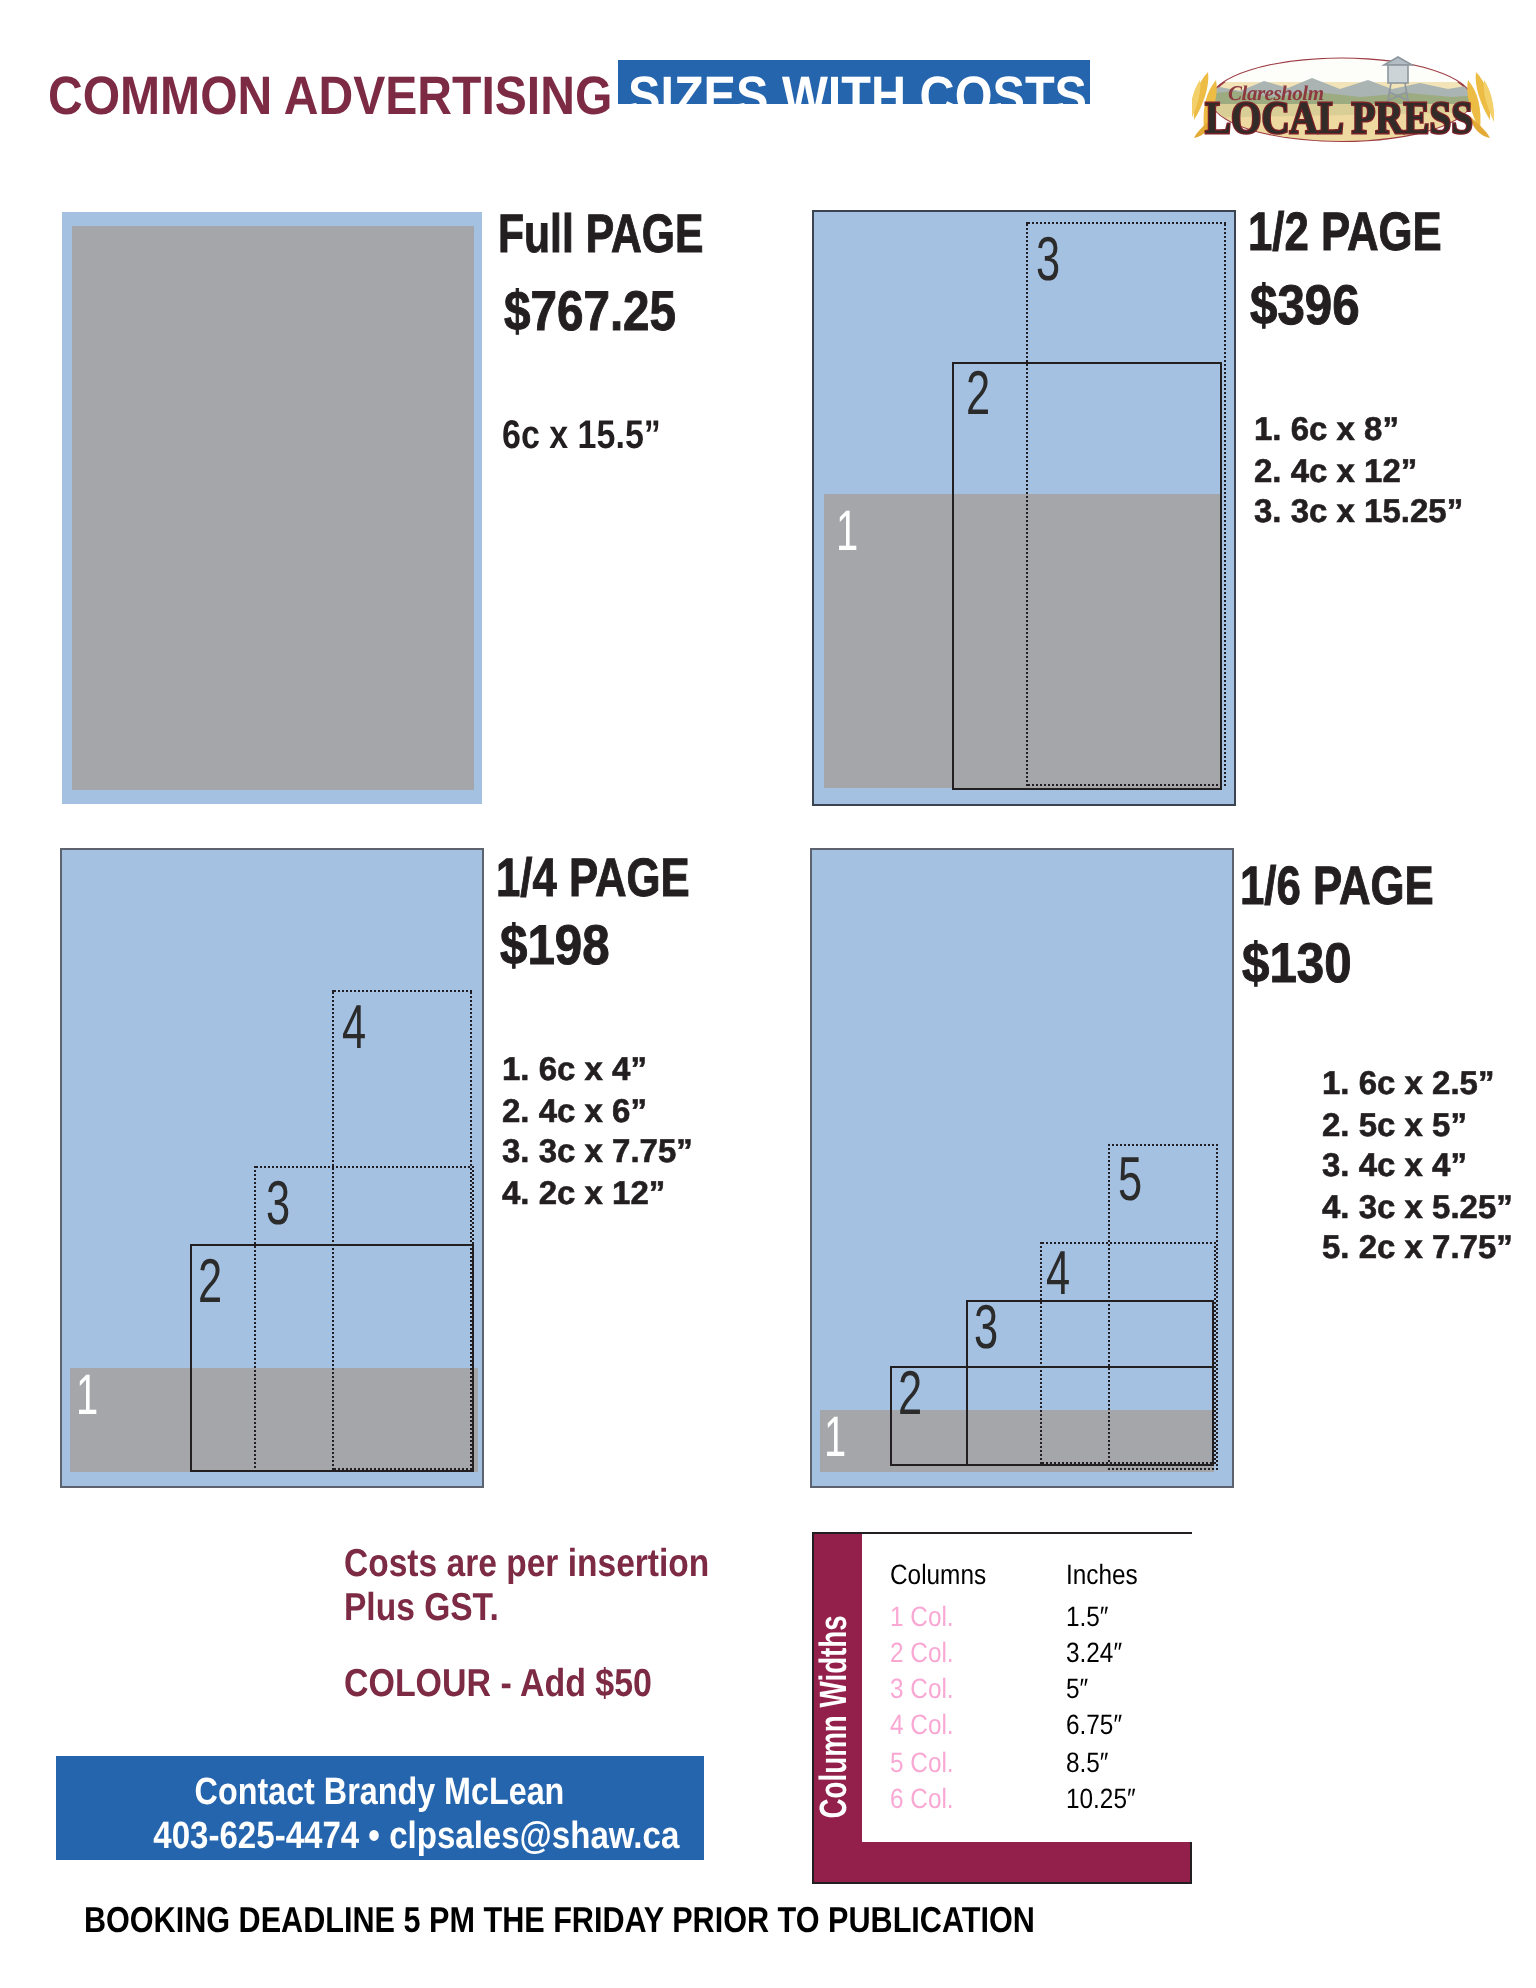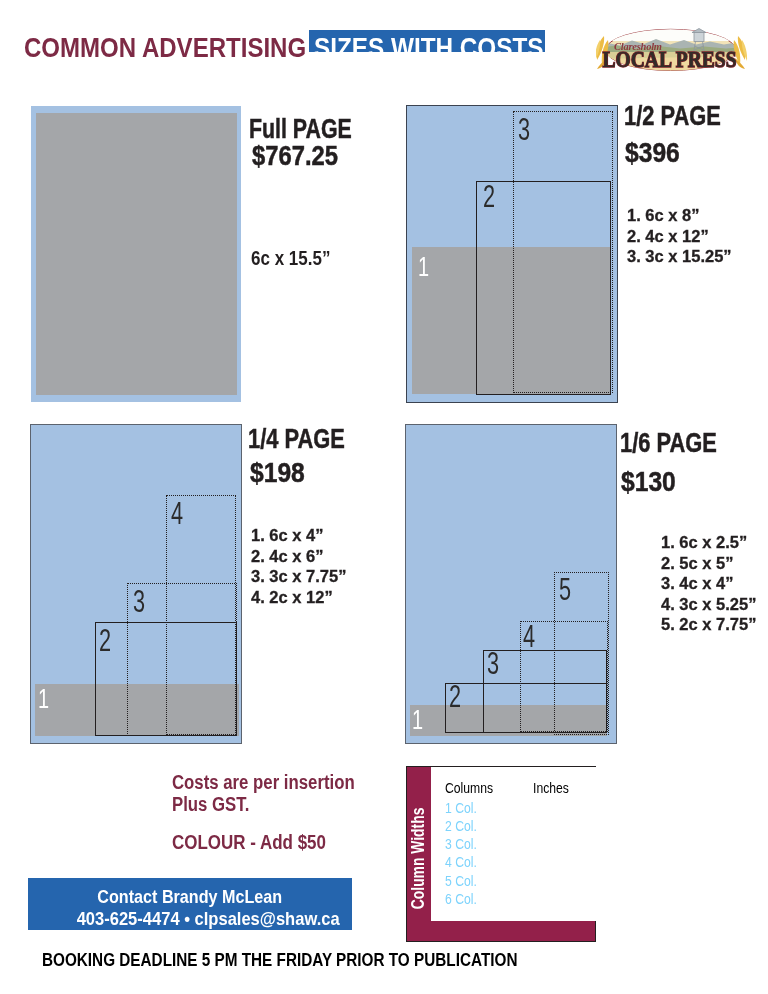--- a/index.html
+++ b/index.html
@@ -68,25 +68,25 @@
 
   <text x="18" y="24" font-family="Liberation Serif" font-style="italic" font-weight="bold" font-size="10.5" fill="#8c3a3f" textLength="48">Claresholm</text>
 
   <text x="6.5" y="40.6" font-family="Liberation Serif" font-weight="bold" font-size="23" fill="#322c28" stroke="#7b2028" stroke-width="1.4" paint-order="stroke" textLength="134" lengthAdjust="spacingAndGlyphs">LOCAL PRESS</text>
 </svg>
 
 <div class="abs" style="left:31px;top:106px;width:210px;height:296px;background:#a4c1e2;"></div>
 
 <div class="abs" style="left:36px;top:113px;width:201px;height:282px;background:#a4a6a9;"></div>
 
-<div class="abs" style="left:249px;top:116px;"><span class="cond hd" style="transform:scaleX(0.79);">Full PAGE</span></div>
+<div class="abs" style="left:249px;top:104px;"><span class="cond hd" style="transform:scaleX(0.79);">Full PAGE</span></div>
 
 <div class="abs" style="left:252px;top:142px;"><span class="cond pr" style="transform:scaleX(0.85);">$767.25</span></div>
 
-<div class="abs" style="left:251px;top:208px;margin-top:40px;"><span class="cond" style="transform:scaleX(0.85);font-weight:bold;font-size:20px;line-height:1;color:#231f20;">6c x 15.5”</span></div>
+<div class="abs" style="left:251px;top:208px;"><span class="cond" style="transform:scaleX(0.85);font-weight:bold;font-size:20px;line-height:1;color:#231f20;">6c x 15.5”</span></div>
 
 <div class="abs" style="left:405.5px;top:104.5px;width:212px;height:298px;background:#a4c1e2;border:1px solid #3b4350;"></div>
 
 <div class="abs" style="left:412px;top:247px;width:199px;height:147px;background:#a4a6a9;"></div>
 
 <div class="abs" style="left:476px;top:180.5px;width:135px;height:214px;border:1px solid #231f20;"></div>
 
 <div class="abs" style="left:512.5px;top:111px;width:100px;height:282px;border:1px dotted #231f20;"></div>
 
 <div class="abs" style="left:517.8px;top:114.2px;"><span class="cond num" style="transform:scaleX(0.7);">3</span></div>
@@ -169,19 +169,22 @@
 <div class="abs" style="left:405.5px;top:766px;width:190px;height:176px;background:#93204a;border:1px solid #231f20;">
 
   <div class="abs" style="left:24px;top:0px;width:165px;height:154px;background:#ffffff;"></div>
 
   <div class="abs" style="left:-1.5px;top:0px;width:176px;height:25px;line-height:25px;text-align:center;transform:rotate(-90deg) translate(-179px,0);transform-origin:0 0;color:#fff;font-weight:bold;font-size:19px;"><span class="cond" style="transform:scaleX(0.73);transform-origin:center;">Column Widths</span></div>
 
   <div class="abs" style="left:38px;top:12.5px;line-height:1;"><span class="cond" style="transform:scaleX(0.87);font-size:14px;color:#000;">Columns</span></div>
 
   <div class="abs" style="left:126px;top:12.5px;line-height:1;"><span class="cond" style="transform:scaleX(0.87);font-size:14px;color:#000;">Inches</span></div>
 
-  <div class="abs" style="left:38px;top:31.5px;line-height:18.3px;font-size:14px;color:#7dd3fc;">
+  <div class="abs" style="left:38px;top:31.5px;line-height:18.3px;font-size:14px;color:#f9a8d4;">
     <span class="cond" style="transform:scaleX(0.87);">1 Col.</span><br><span class="cond" style="transform:scaleX(0.87);">2 Col.</span><br><span class="cond" style="transform:scaleX(0.87);">3 Col.</span><br><span class="cond" style="transform:scaleX(0.87);">4 Col.</span><br><span class="cond" style="transform:scaleX(0.87);">5 Col.</span><br><span class="cond" style="transform:scaleX(0.87);">6 Col.</span>
   </div>
 
+  <div class="abs" style="left:126px;top:31.5px;line-height:18.3px;font-size:14px;color:#000;">
+    <span class="cond" style="transform:scaleX(0.87);">1.5″</span><br><span class="cond" style="transform:scaleX(0.87);">3.24″</span><br><span class="cond" style="transform:scaleX(0.87);">5″</span><br><span class="cond" style="transform:scaleX(0.87);">6.75″</span><br><span class="cond" style="transform:scaleX(0.87);">8.5″</span><br><span class="cond" style="transform:scaleX(0.87);">10.25″</span>
+  </div>
 </div>
 
 <div class="abs" style="left:0;top:951px;width:756px;text-align:left;line-height:1;"><span class="cond" style="transform:scaleX(0.85);transform-origin:center;font-weight:bold;font-size:18px;color:#000;">BOOKING DEADLINE 5 PM THE FRIDAY PRIOR TO PUBLICATION</span></div>
 
 </body></html>

